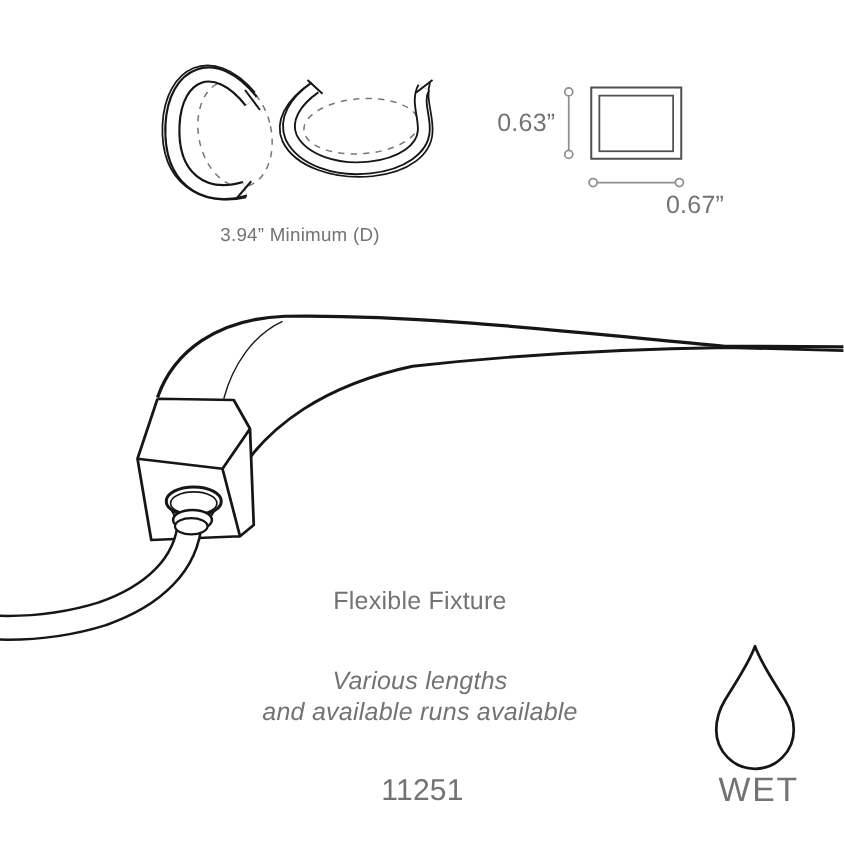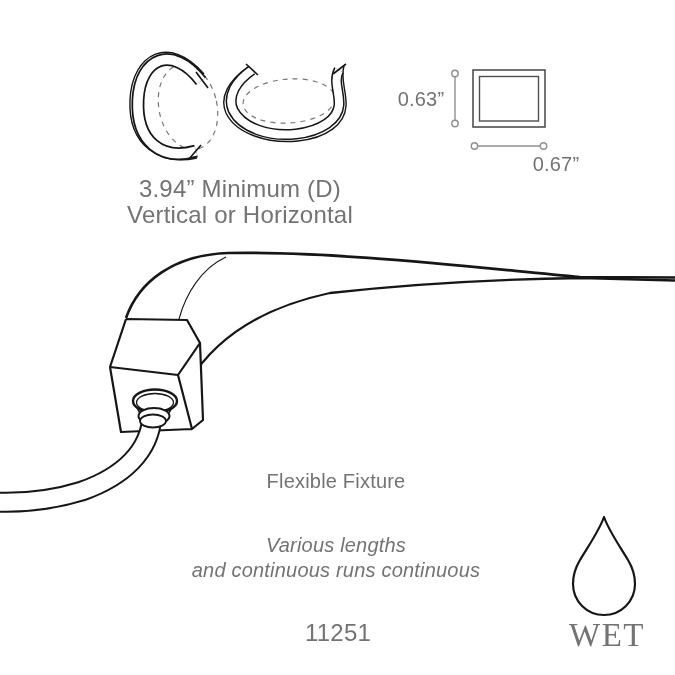--- a/index.html
+++ b/index.html
@@ -14,26 +14,26 @@
   .art{position:absolute;left:0;top:0;}
   .txt{
     position:absolute;
     transform:translateX(-50%);
     text-align:center;
     white-space:nowrap;
     color:#737373;
     font-weight:500;
     letter-spacing:0.2px;
   }
-  .bend-label{font-size:24px;line-height:25.5px;}
+  .bend-label{font-size:15px;line-height:25.5px;}
   .dim-label{font-size:20px;}
   .title-label{font-size:20px;}
   .avail-label{font-size:20px;line-height:24.5px;font-style:italic;}
   .product-label{font-size:24px;}
-  .wet-label{font-size:33px;letter-spacing:1.5px;font-family:Liberation Serif, serif;}
+  .wet-label{font-size:27px;letter-spacing:1.5px;}
 </style>
 </head>
 <body>
 
 <div class="canvas">
 
   <svg class="art" width="675" height="675" viewBox="0 0 675 675">
 
     <g>
       <ellipse cx="188" cy="107" rx="29" ry="43" transform="rotate(-12 188 107)" fill="none" stroke="#777777" stroke-width="1.2" stroke-dasharray="5 5"></ellipse>
@@ -100,31 +100,30 @@
 
     <g>
       <path d="M 604,517 C 599,531 589,545 580,560 C 574,570 573,577 573,584
                A 31,31 0 1 0 635,584
                C 635,577 634,570 628,560 C 619,545 609,531 604,517 Z" fill="#ffffff" stroke="#161616" stroke-width="2.2" stroke-linejoin="round"></path>
     </g>
   </svg>
 
   <div class="txt bend-label" style="left:240px; top:176px;">
     <div>3.94” Minimum (D)</div>
-    <div>Vertical or Horizontal</div>
   </div>
 
   <div class="txt dim-label" style="left:421px; top:88px;">0.63”</div>
 
   <div class="txt dim-label" style="left:510px; top:153px;margin-left:46px;">0.67”</div>
 
   <div class="txt title-label" style="left:336px; top:470px;text-align:right;">Flexible Fixture</div>
 
   <div class="txt avail-label" style="left:336px; top:533px;">
     <div>Various lengths</div>
-    <div>and continuous runs continuous</div>
+    <div>and available runs available</div>
   </div>
 
   <div class="txt product-label" style="left:338px; top:619px;">11251</div>
 
   <div class="txt wet-label" style="left:607px; top:617px;">WET</div>
 
 </div>
 
 </body></html>

